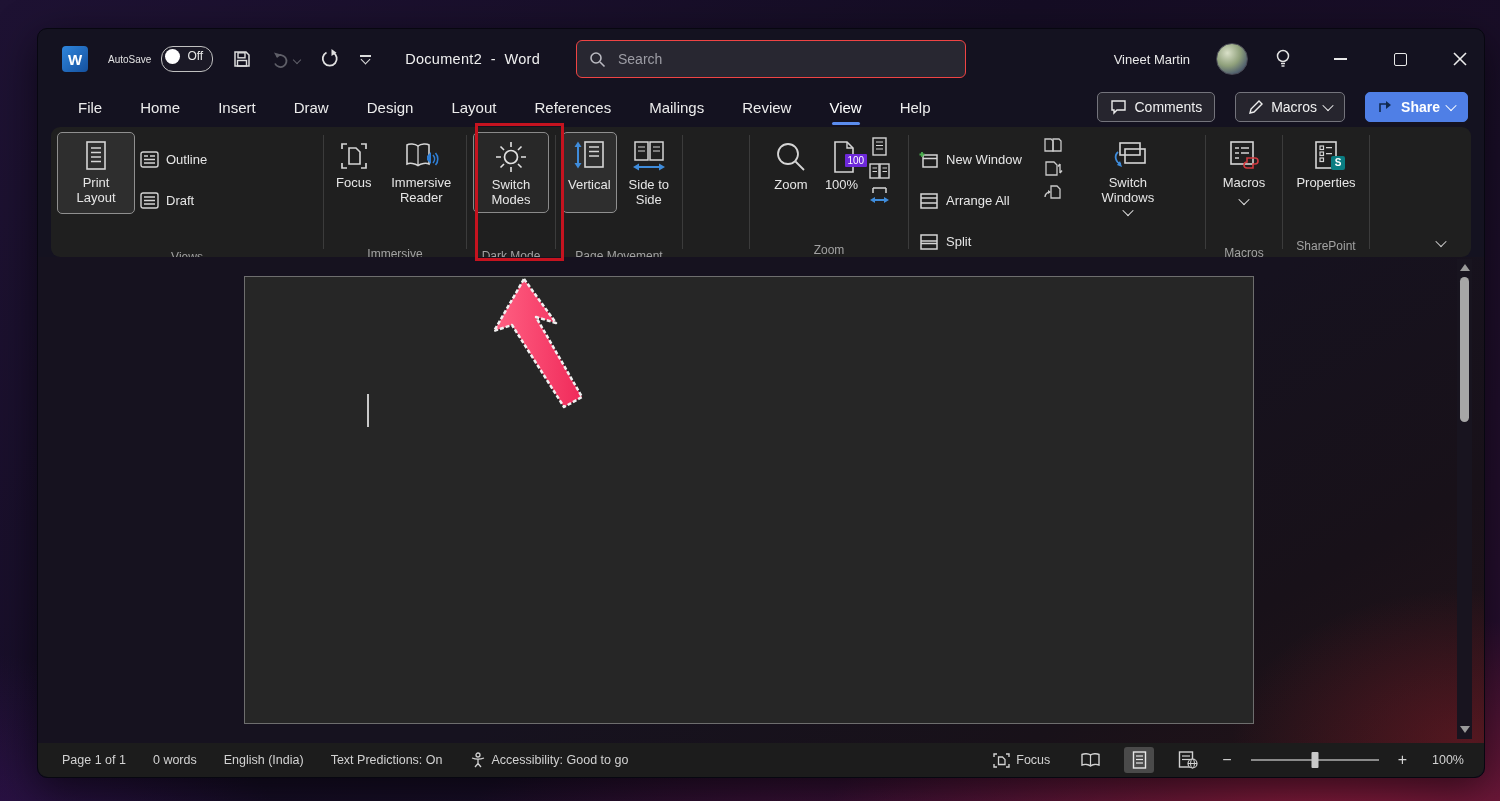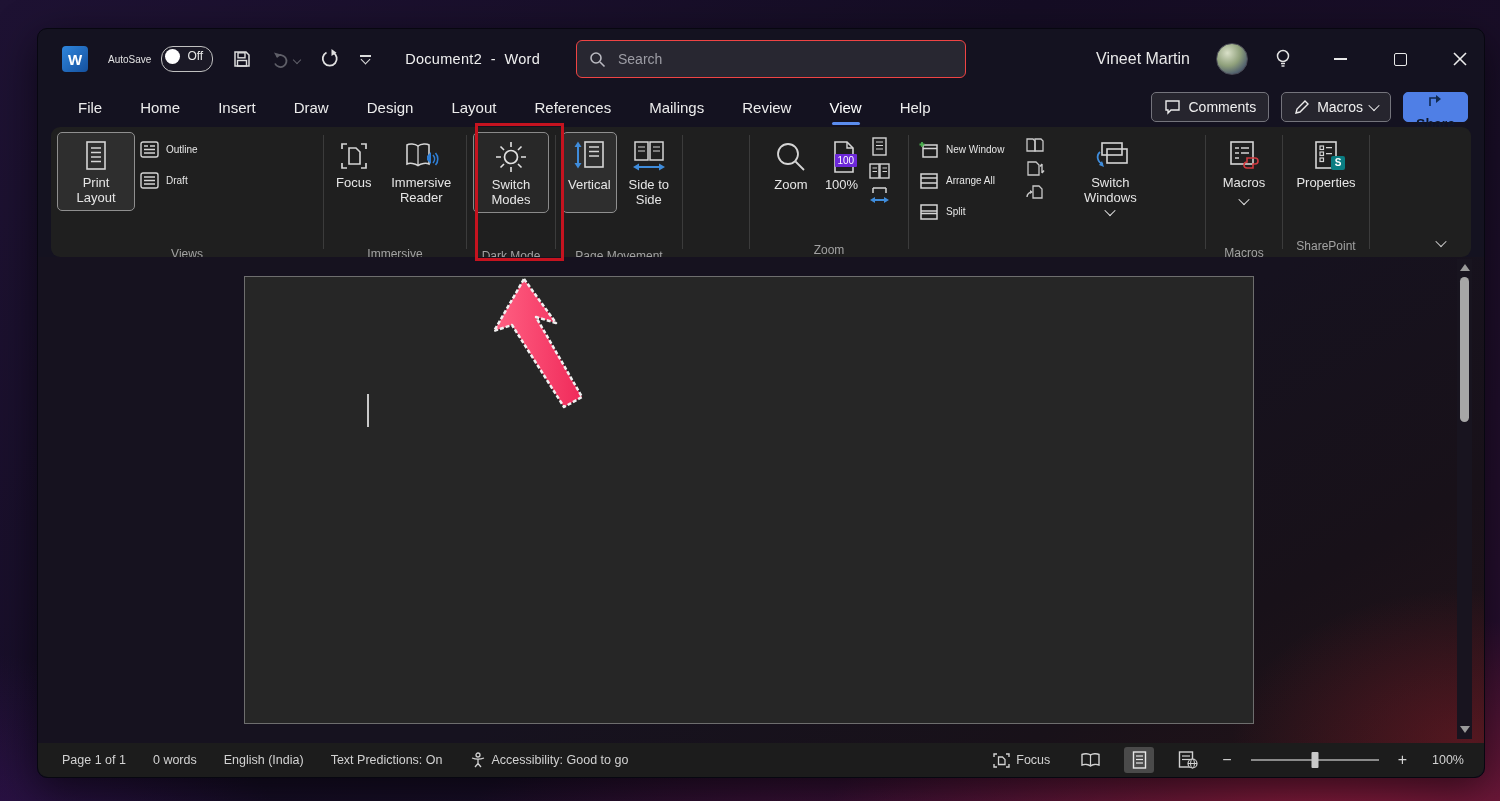--- a/index.html
+++ b/index.html
@@ -26,47 +26,47 @@
   .undo-wrap{display:flex;align-items:flex-end;gap:2px;}
   .tiny-chev{width:5px;height:5px;border-right:1.4px solid #5f5f68;border-bottom:1.4px solid #5f5f68;transform:rotate(45deg);margin-bottom:6px;}
   .qat{display:flex;flex-direction:column;align-items:center;gap:1px;}
   .qat .bar{width:11px;height:1.6px;background:#dcdcdc;}
   .qat .c{width:6px;height:6px;border-right:1.6px solid #dcdcdc;border-bottom:1.6px solid #dcdcdc;transform:rotate(45deg);margin-top:-2px;}
   .doc-title{margin-left:34px;font-size:14.5px;color:#f0f0f0;letter-spacing:.3px;white-space:pre;}
   .searchbox{position:absolute;left:538px;top:11px;width:390px;height:38px;background:#282731;border:1px solid #ef4444;border-radius:6px;display:flex;align-items:center;padding:0 12px;box-sizing:border-box;}
   .searchbox input{background:transparent;border:none;outline:none;color:#cfcfcf;font-size:14px;margin-left:10px;width:300px;font-family:inherit;}
   .searchbox input::placeholder{color:#9d9da5;}
   .tb-right{position:absolute;right:16px;top:0;height:60px;display:flex;align-items:center;gap:26px;}
-  .user-name{font-size:16px;color:#e8e8e8;}
+  .user-name{font-size:13px;color:#e8e8e8;}
   .avatar{width:30px;height:30px;border-radius:50%;background:radial-gradient(circle at 35% 30%,#d9e0c8,#8fa07b 45%,#51606e 75%,#2e3a46);border:1px solid #4a4a55;}
   .winctl{display:flex;align-items:center;gap:44px;margin-left:14px;}
   .ctl{width:16px;height:16px;display:flex;align-items:center;justify-content:center;}
   .min-glyph{width:13px;height:1.6px;background:#e8e8e8;}
   .max-glyph{width:11px;height:11px;border:1.6px solid #e8e8e8;border-radius:2px;}
   
   .tabrow{position:absolute;left:0;top:60px;right:0;height:36px;display:flex;align-items:center;padding:0 16px 0 38px;box-sizing:border-box;}
   .tab{position:relative;font-size:15px;color:#ececec;margin-right:34px;padding:4px 2px;}
   .tab.active{color:#ffffff;}
   .tab.active::after{content:"";position:absolute;left:50%;transform:translateX(-50%);bottom:-5px;width:28px;height:3px;border-radius:2px;background:#5b8def;}
-  .tabrow-right{margin-left:auto;display:flex;align-items:center;gap:12px;}
+  .tabrow-right{margin-left:auto;display:flex;align-items:center;gap:20px;}
   .pill-btn{display:flex;align-items:center;gap:7px;height:28px;padding:0 12px;border:1px solid #74747c;border-radius:5px;background:#26252e;color:#f0f0f0;font-size:14px;}
-  .pill-btn.share{background:#4f7fe6;border-color:#4f7fe6;color:#0f172a;font-weight:bold;flex-direction:column;}
+  .pill-btn.share{background:#4f7fe6;border-color:#4f7fe6;color:#ffffff;font-weight:bold;}
   .chev{width:7px;height:7px;border-right:1.6px solid currentColor;border-bottom:1.6px solid currentColor;transform:rotate(45deg) translate(-1px,-1px);display:inline-block;}
   
   .ribbon{position:absolute;left:13px;top:98px;width:1420px;height:130px;background:#1f1f1f;border-radius:9px;display:flex;align-items:stretch;padding:0;box-sizing:border-box;}
   .group{display:flex;flex-direction:column;padding:5px 6px 0;box-sizing:border-box;}
   .gcontent{display:flex;gap:5px;flex:1;align-items:stretch;}
   .glabel{height:22px;display:flex;align-items:center;justify-content:center;color:#a2a2a2;font-size:12px;white-space:nowrap;margin-top:36px;}
   .gdiv{width:1px;background:#3b3b3b;margin:8px 0;}
   .rbtn{display:flex;flex-direction:column;align-items:center;gap:4px;padding:7px 5px 4px;border-radius:5px;
     color:#e6e6e6;font-size:13px;line-height:1.15;text-align:center;box-sizing:border-box;border:1px solid transparent;}
   .rbtn.selected{background:#2e2e2e;border-color:#8f8f8f;}
   .rbtn.hover{background:#282828;border-color:#8a8a8a;}
   .rbtn .lbl{max-width:66px;}
-  .sbtn{display:flex;align-items:center;gap:7px;font-size:10px;color:#e6e6e6;height:27px;white-space:nowrap;}
+  .sbtn{display:flex;align-items:center;gap:7px;font-size:13px;color:#e6e6e6;height:27px;white-space:nowrap;margin-top:10px;}
   .scol{display:flex;flex-direction:column;justify-content:flex-start;gap:4px;padding-top:4px;}
   .iconcol{display:flex;flex-direction:column;gap:7px;padding-top:5px;align-items:center;}
   .collapse-chev{position:absolute;right:26px;bottom:10px;color:#cfcfcf;}
   .redbox{position:absolute;left:437px;top:94px;width:83px;height:132px;border:3px solid #c5131f;z-index:30;pointer-events:none;}
   
   .canvas{position:absolute;left:0;top:228px;right:0;bottom:34px;
     background:
       radial-gradient(340px 220px at 99% 100%, rgba(165,30,45,.38), transparent 70%),
       linear-gradient(150deg,#16121f 55%,#181119 80%,#241318 100%);}
   .page{position:absolute;left:206px;top:19px;width:1010px;height:448px;background:#262626;border:1px solid #6e6e6e;box-sizing:border-box;}
@@ -340,21 +340,21 @@
               <line x1="21.5" y1="21.5" x2="30" y2="30" stroke="#d5d5d5" stroke-width="1.8"></line>
             </svg>
           <span class="lbl">Zoom</span>
         </div>
         <div class="rbtn">
           <div style="position:relative">
             <svg width="30" height="34" viewBox="0 0 30 34">
                 <path d="M8 2 h12 l6 6 v24 h-18 z" fill="none" stroke="#d5d5d5" stroke-width="1.6"></path>
                 <path d="M20 2 v6 h6" fill="none" stroke="#d5d5d5" stroke-width="1.4"></path>
               </svg>
-            <span style="position:absolute;left:8px;bottom:7px;background:#6d28d9;color:#fff;font-size:10px;padding:1px 3px;border-radius:1px">100</span>
+            <span style="position:absolute;left:18px;bottom:7px;background:#6d28d9;color:#fff;font-size:10px;padding:1px 3px;border-radius:1px">100</span>
           </div>
           <span class="lbl">100%</span>
         </div>
         <div class="iconcol">
           <span>
               <svg width="17" height="19" viewBox="0 0 17 19">
                 <rect x="2" y="1" width="13" height="17" fill="none" stroke="#d5d5d5" stroke-width="1.4"></rect>
                 <line x1="5" y1="5" x2="12" y2="5" stroke="#d5d5d5" stroke-width="1.2"></line>
                 <line x1="5" y1="8.5" x2="12" y2="8.5" stroke="#d5d5d5" stroke-width="1.2"></line>
                 <line x1="5" y1="12" x2="12" y2="12" stroke="#d5d5d5" stroke-width="1.2"></line>

